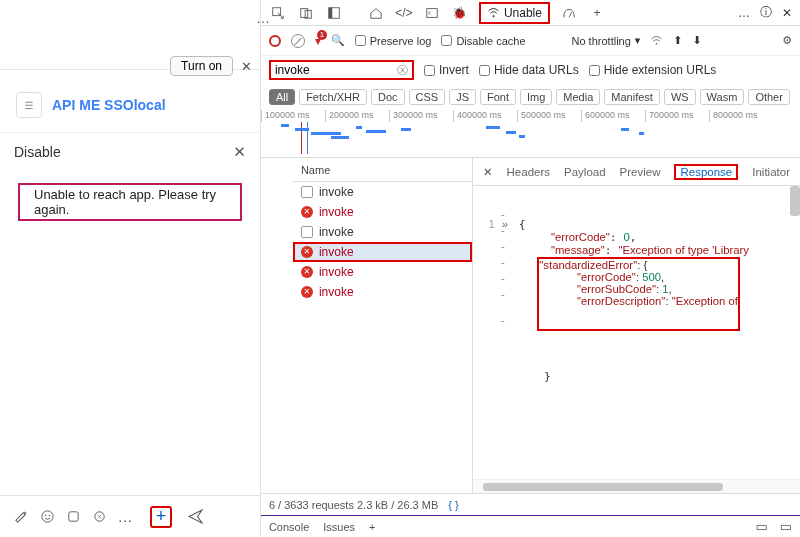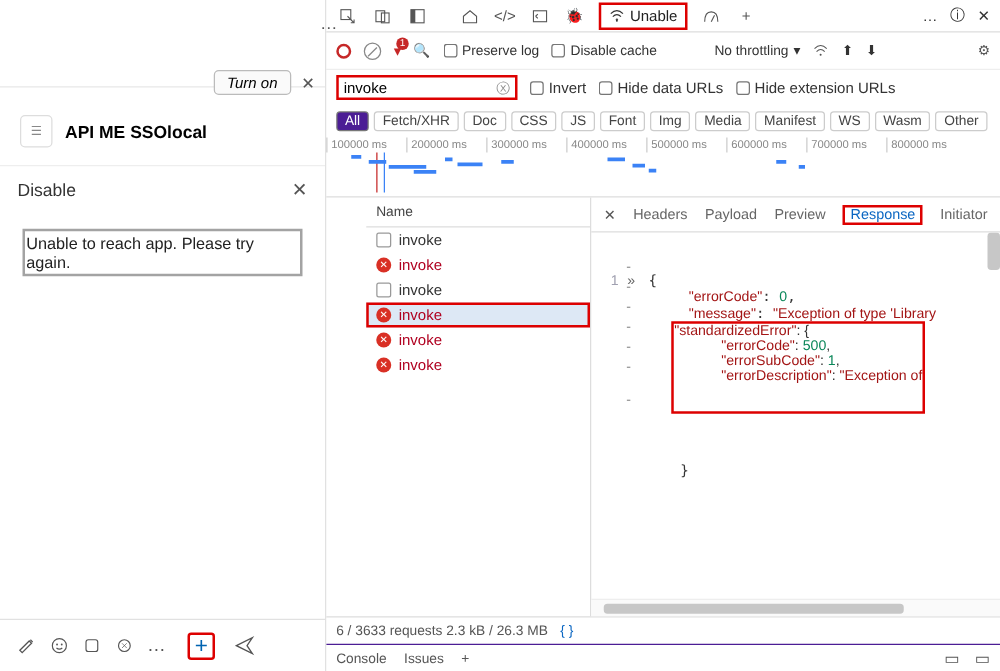--- a/index.html
+++ b/index.html
@@ -3,28 +3,28 @@
 <meta charset="utf-8">
 <style>
 * { box-sizing: border-box; margin: 0; padding: 0; font-family: "Segoe UI", -apple-system, sans-serif; }
 body { width: 800px; height: 537px; display: flex; font-size: 12px; color: #333; background: #fff; overflow: hidden; }
 
 
 .chat-pane { width: 305px; height: 537px; display: flex; flex-direction: column; border-right: 1px solid #e1e1e1; position: relative; }
 .chat-top { height: 70px; border-bottom: 1px solid #e8e8e8; position: relative; }
 .ellipsis-top { position: absolute; top: 10px; left: 256px; color: #555; font-size: 14px; letter-spacing: 1px; }
 .turnon-row { position: absolute; top: 56px; right: 8px; display: flex; align-items: center; gap: 8px; }
-.btn-turnon { border: 1px solid #bbb; background: #fafafa; border-radius: 4px; padding: 2px 10px; font-size: 12px; cursor: pointer; font-style: italic; }
+.btn-turnon { border: 1px solid #bbb; background: #fafafa; border-radius: 4px; padding: 2px 10px; font-size: 12px; cursor: pointer; }
 .x-close { color: #555; font-size: 13px; cursor: pointer; }
 .subj-row { display: flex; align-items: center; gap: 10px; padding: 14px 16px; border-bottom: 1px solid #eee; margin-top: 8px; }
 .subj-icon { width: 26px; height: 26px; border: 1px solid #ddd; border-radius: 4px; display: flex; align-items: center; justify-content: center; color: #888; font-size: 10px; }
-.subj-title { font-weight: 600; font-size: 14px; color: #000000; }
+.subj-title { font-weight: 600; font-size: 14px; color: #3b82f6; }
 .contoso-row { display: flex; align-items: center; justify-content: space-between; padding: 10px 14px; font-size: 14px; }
 .contoso-x { color: #555; font-size: 15px; cursor: pointer; }
-.error-msg { margin: 12px 18px; border: 2px solid #a3a3a3; padding: 2px 1px; font-size: 13px; color: #222; display: inline-block; }
+.error-msg { margin: 12px 18px; border: 2px solid #be185d; padding: 2px 14px; font-size: 13px; color: #222; display: inline-block; }
 .chat-body { flex: 1 1 auto; }
 .chat-toolbar { height: 42px; border-top: 1px solid #e1e1e1; display: flex; align-items: center; gap: 4px; padding: 0 10px; }
 .tb-ic { width: 22px; height: 22px; display: flex; align-items: center; justify-content: center; color: #555; font-size: 15px; cursor: pointer; border-radius: 3px; }
 .tb-plus { border: 2px solid #d00; color: #0063b1; font-size: 18px; font-weight: 400; }
 .tb-send { color: #555; }
 
 
 .dev { flex: 1 1 auto; height: 537px; display: flex; flex-direction: column; background: #fff; }
 
 
@@ -48,21 +48,21 @@
 
 
 .filter-row { height: 28px; display: flex; align-items: center; gap: 10px; padding: 0 8px; }
 .filter-box { width: 145px; height: 20px; border: 2px solid #d00; background: #fff; display: flex; align-items: center; padding: 0 4px; }
 .filter-box input { border: none; outline: none; width: 100%; font-size: 12px; background: transparent; }
 .filter-clear { color: #888; font-size: 11px; cursor: pointer; }
 
 
 .type-row { height: 26px; display: flex; align-items: center; gap: 4px; padding: 0 8px; font-size: 11px; }
 .pill { padding: 1px 6px; border: 1px solid #ccc; border-radius: 3px; color: #444; }
-.pill-all { background: #4c1d95; color: #fff; border-color: #777; }
+.pill-all { background: #737373; color: #fff; border-color: #777; }
 
 
 .blocked-row { height: 22px; display: flex; align-items: center; gap: 14px; padding: 0 8px; font-size: 11px; border-bottom: 1px solid #eee; }
 
 
 .waterfall { height: 48px; position: relative; border-bottom: 1px solid #ddd; }
 .wf-ticks { display: flex; height: 12px; }
 .wf-tick { flex: 0 0 64px; font-size: 9px; color: #888; border-left: 1px solid #ccc; padding-left: 3px; }
 .wf-body { height: 32px; position: relative; }
 .wf-bar { position: absolute; height: 3px; background: #3b82f6; }

